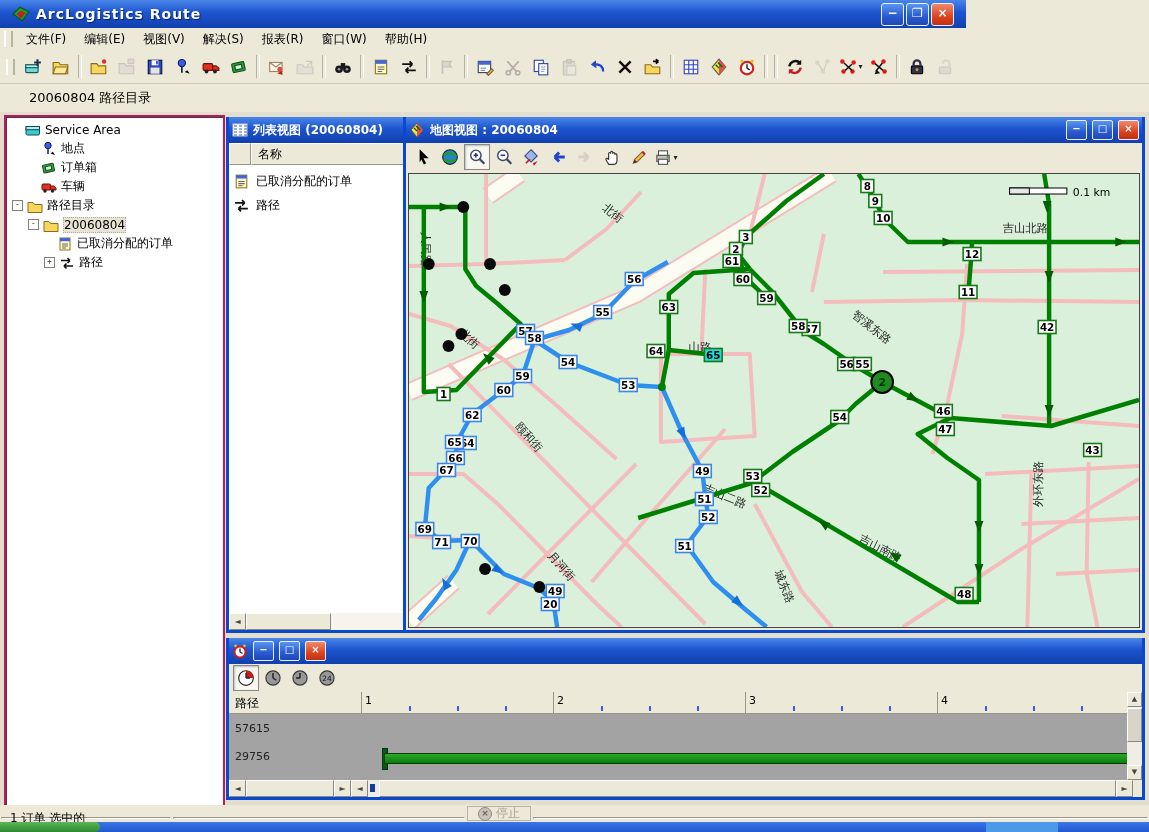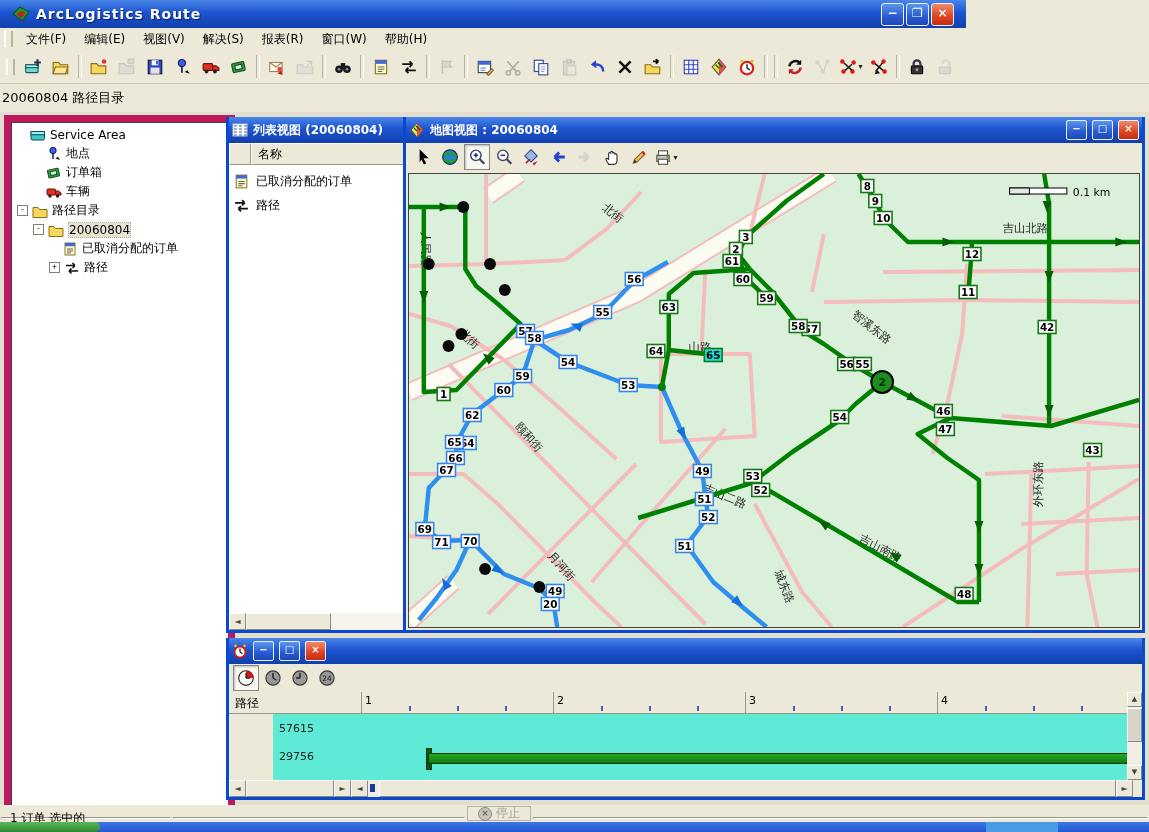--- a/index.html
+++ b/index.html
@@ -24,25 +24,25 @@
   .menu-item{padding:3px 9px;}
   .toolbar{position:absolute;left:0;top:50px;width:1149px;height:34px;background:#ece9d8;
     border-bottom:1px solid #d0ccbc;display:flex;align-items:center;padding-left:2px;box-sizing:border-box;}
   .tbtn{width:26px;height:26px;display:flex;align-items:center;justify-content:center;border:1px solid transparent;border-radius:2px;}
   .tbtn.dis{opacity:.38;filter:grayscale(1);}
   .tbtn svg{width:18px;height:18px;}
   .sep{width:2px;height:23px;border-left:1px solid #b8b4a2;border-right:1px solid #fff;margin:0 3px;}
   .caret{font-size:8px;margin-left:1px;color:#222;}
   
   .pathrow{position:absolute;left:0;top:84px;width:1149px;height:28px;background:#ece9d8;
-    display:flex;align-items:center;padding-left:2px;box-sizing:border-box;font-size:13px;}
+    display:flex;align-items:center;padding-left:29px;box-sizing:border-box;font-size:13px;}
   
   .workspace{position:absolute;left:0;top:112px;width:1149px;height:693px;background:#e2dfd0;}
   .treepanel{position:absolute;left:4px;top:3px;width:217px;height:686px;background:#fff;
-    border:7px solid #be185d;box-shadow:inset 1px 1px 0 #404040;overflow:hidden;padding-top:3px;}
+    border:2px solid #be185d;box-shadow:inset 1px 1px 0 #404040;overflow:hidden;padding-top:3px;}
   .tree-row{height:19px;display:flex;align-items:center;gap:4px;white-space:nowrap;}
   .tree-row svg{width:16px;height:16px;flex:none;}
   .expander{width:9px;height:9px;border:1px solid #848078;background:#fff;font-size:8px;line-height:7px;
     text-align:center;flex:none;color:#333;font-family:"DejaVu Sans Mono",monospace;}
   .tree-label.sel{background:#e8e4d4;border:1px dotted #b0aa98;}
   
   .win{position:absolute;background:#ece9d8;border:3px solid #0a48d0;border-top:none;box-sizing:border-box;}
   .ctitle{height:26px;background:linear-gradient(180deg,#4a86e8 0%,#1d54cf 45%,#1140ad 100%);
     display:flex;align-items:center;padding:0 3px;gap:5px;}
   .ctitle .ttext{color:#fff;font-weight:bold;font-size:12px;flex:1;white-space:nowrap;overflow:hidden;}
@@ -77,21 +77,21 @@
   
   .ttools{height:28px;background:#ece9d8;display:flex;align-items:center;padding-left:4px;gap:1px;
     border-bottom:1px solid #d0ccbc;}
   .theader{position:absolute;left:0;top:54px;width:100%;height:22px;background:#ece9d8;
     border-bottom:1px solid #9b9788;box-sizing:border-box;}
   .tcol{position:absolute;left:6px;top:3px;}
   .ruler{position:absolute;left:130px;top:0;right:16px;height:22px;overflow:hidden;}
   .majortick{position:absolute;top:0;width:1px;height:22px;background:#9b9788;}
   .rlabel{position:absolute;top:2px;font-size:11px;}
   .minortick{position:absolute;bottom:3px;width:2px;height:5px;background:#3a5ae8;}
-  .trows{position:absolute;left:0;top:76px;right:15px;bottom:17px;background:#5eead4;overflow:hidden;margin-left:44px;}
+  .trows{position:absolute;left:0;top:76px;right:15px;bottom:17px;background:#a3a3a3;overflow:hidden;}
   .trow-label{position:absolute;left:6px;font-size:11px;color:#222;}
   .gbar{position:absolute;height:9px;background:linear-gradient(180deg,#2aa82a,#0c7c0c);border:1px solid #043e04;}
   .gtick{position:absolute;width:4px;height:20px;background:#0a5c0a;border:1px solid #032;}
   .bluemark{position:absolute;width:5px;height:8px;background:#1a3a9a;}
   .vscroll{position:absolute;right:0;top:54px;width:15px;bottom:17px;background:#f0eee4;}
   .vbtn{width:15px;height:15px;background:#ece9d8;border:1px solid;border-color:#fff #888 #888 #fff;
     font-size:7px;text-align:center;line-height:13px;color:#444;box-sizing:border-box;}
   .vthumb{position:absolute;left:0;width:15px;height:34px;background:#d8d4c8;border:1px solid;border-color:#fff #888 #888 #fff;box-sizing:border-box;}
   
   .statusbar{position:absolute;left:0;top:805px;width:1149px;height:17px;background:#ece9d8;

